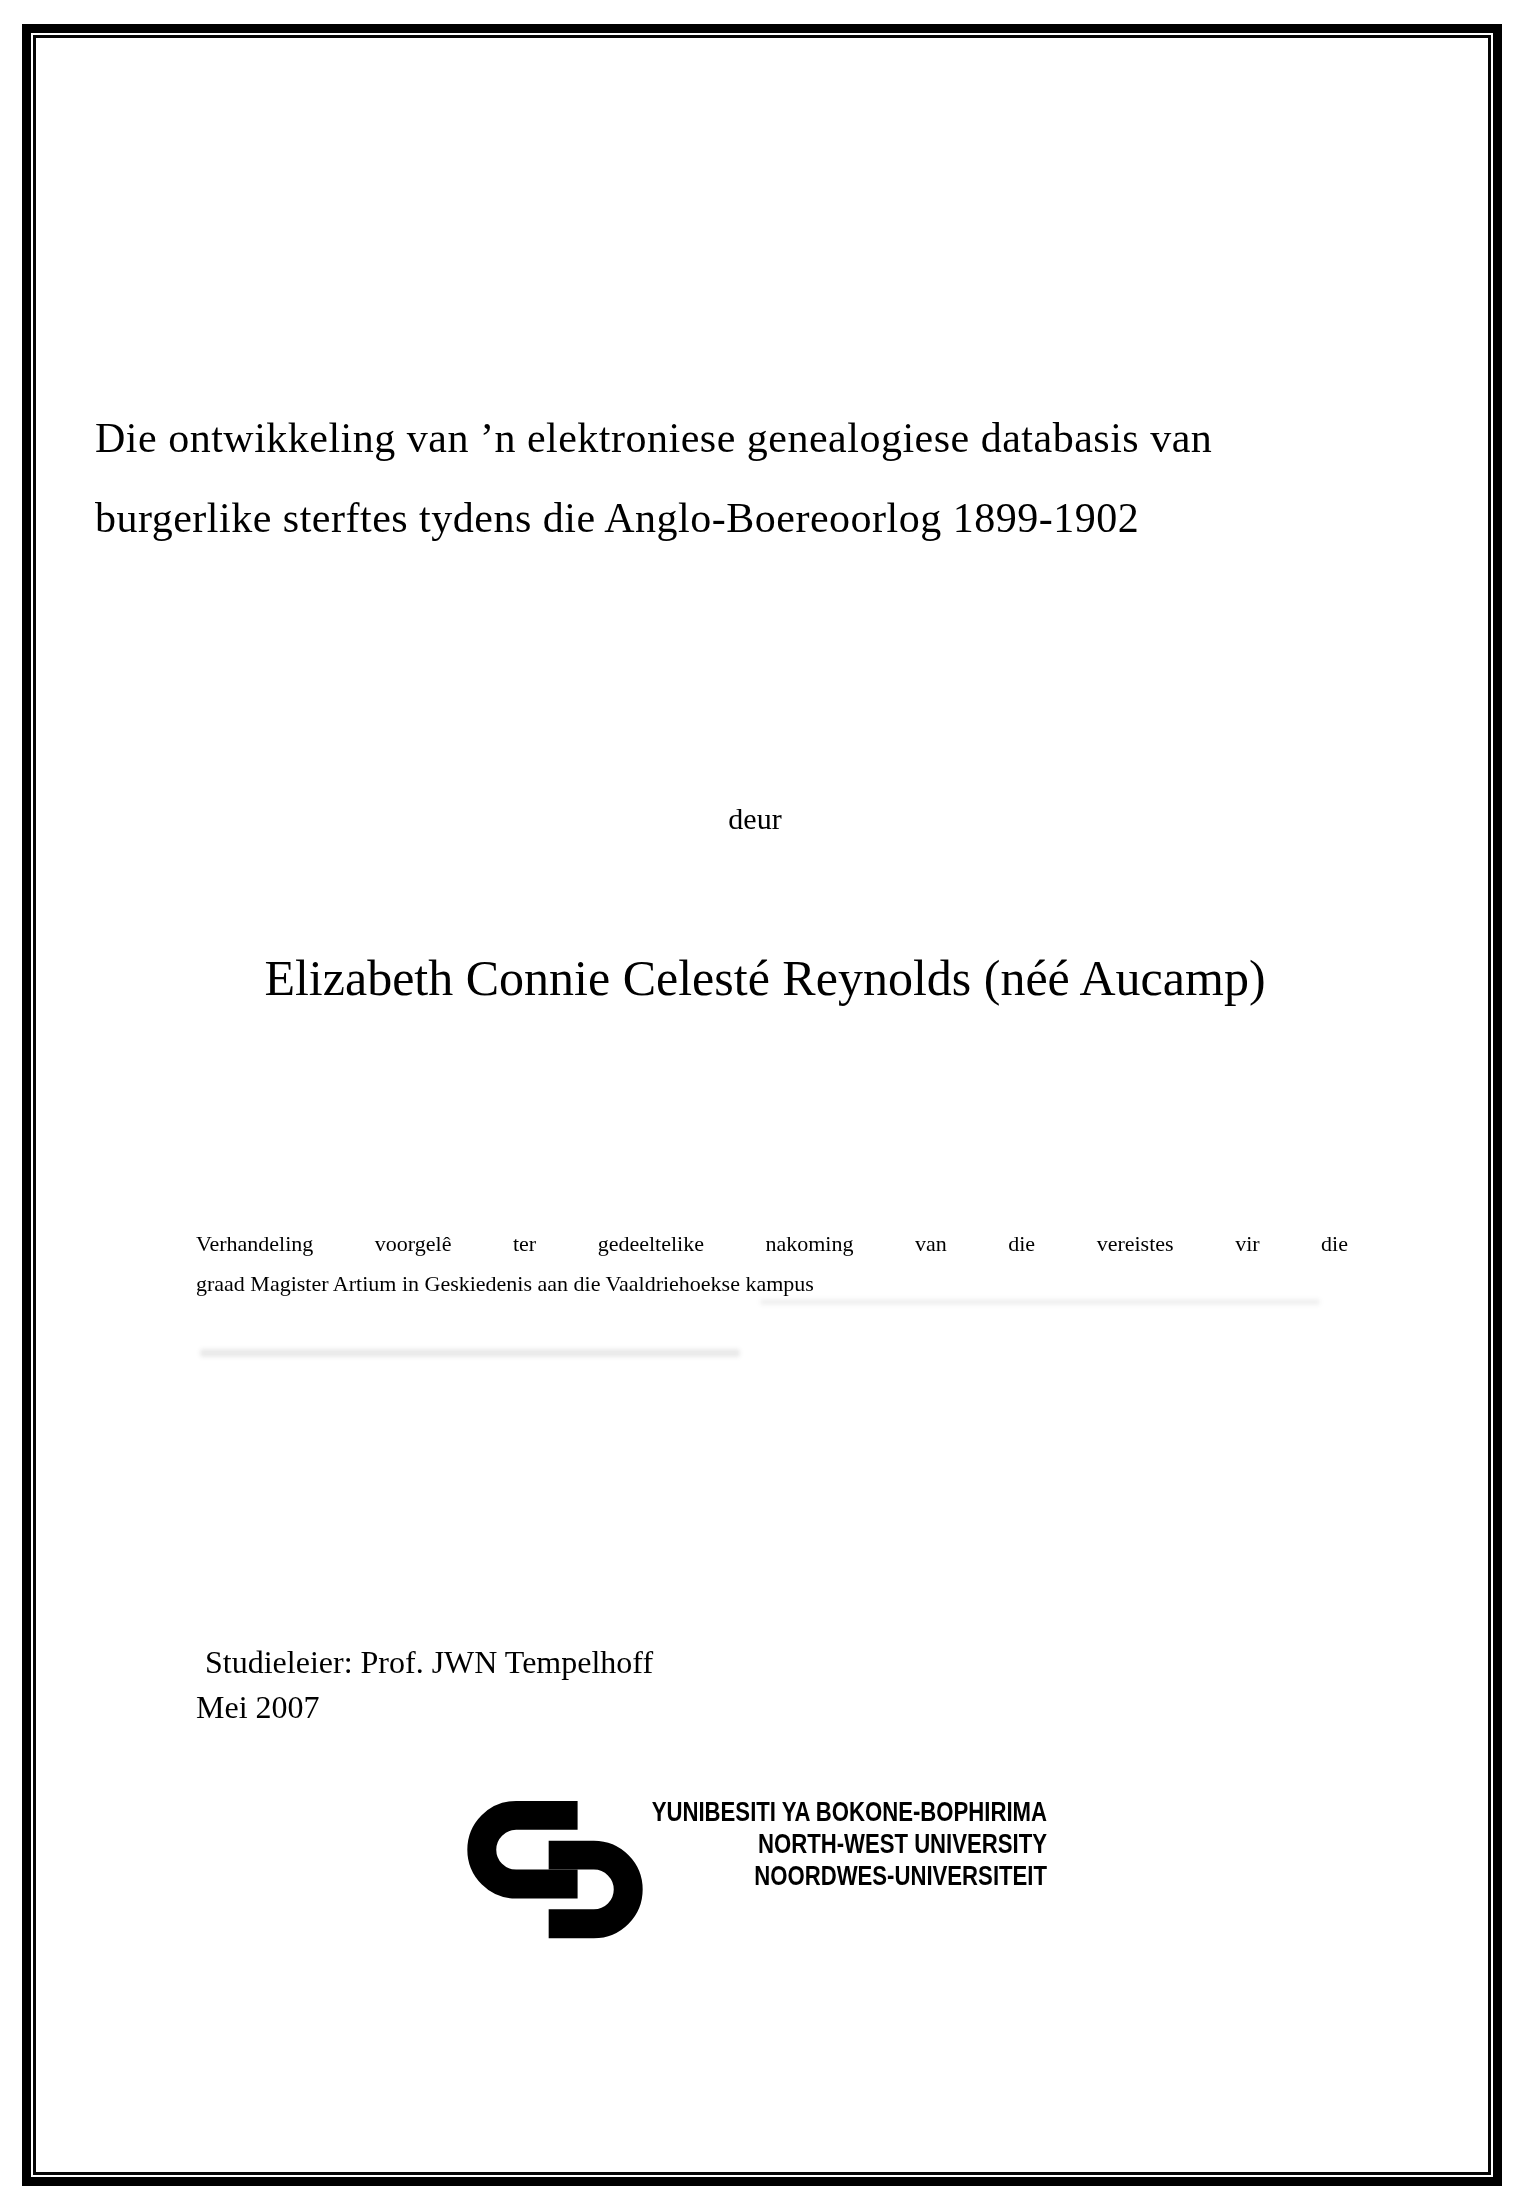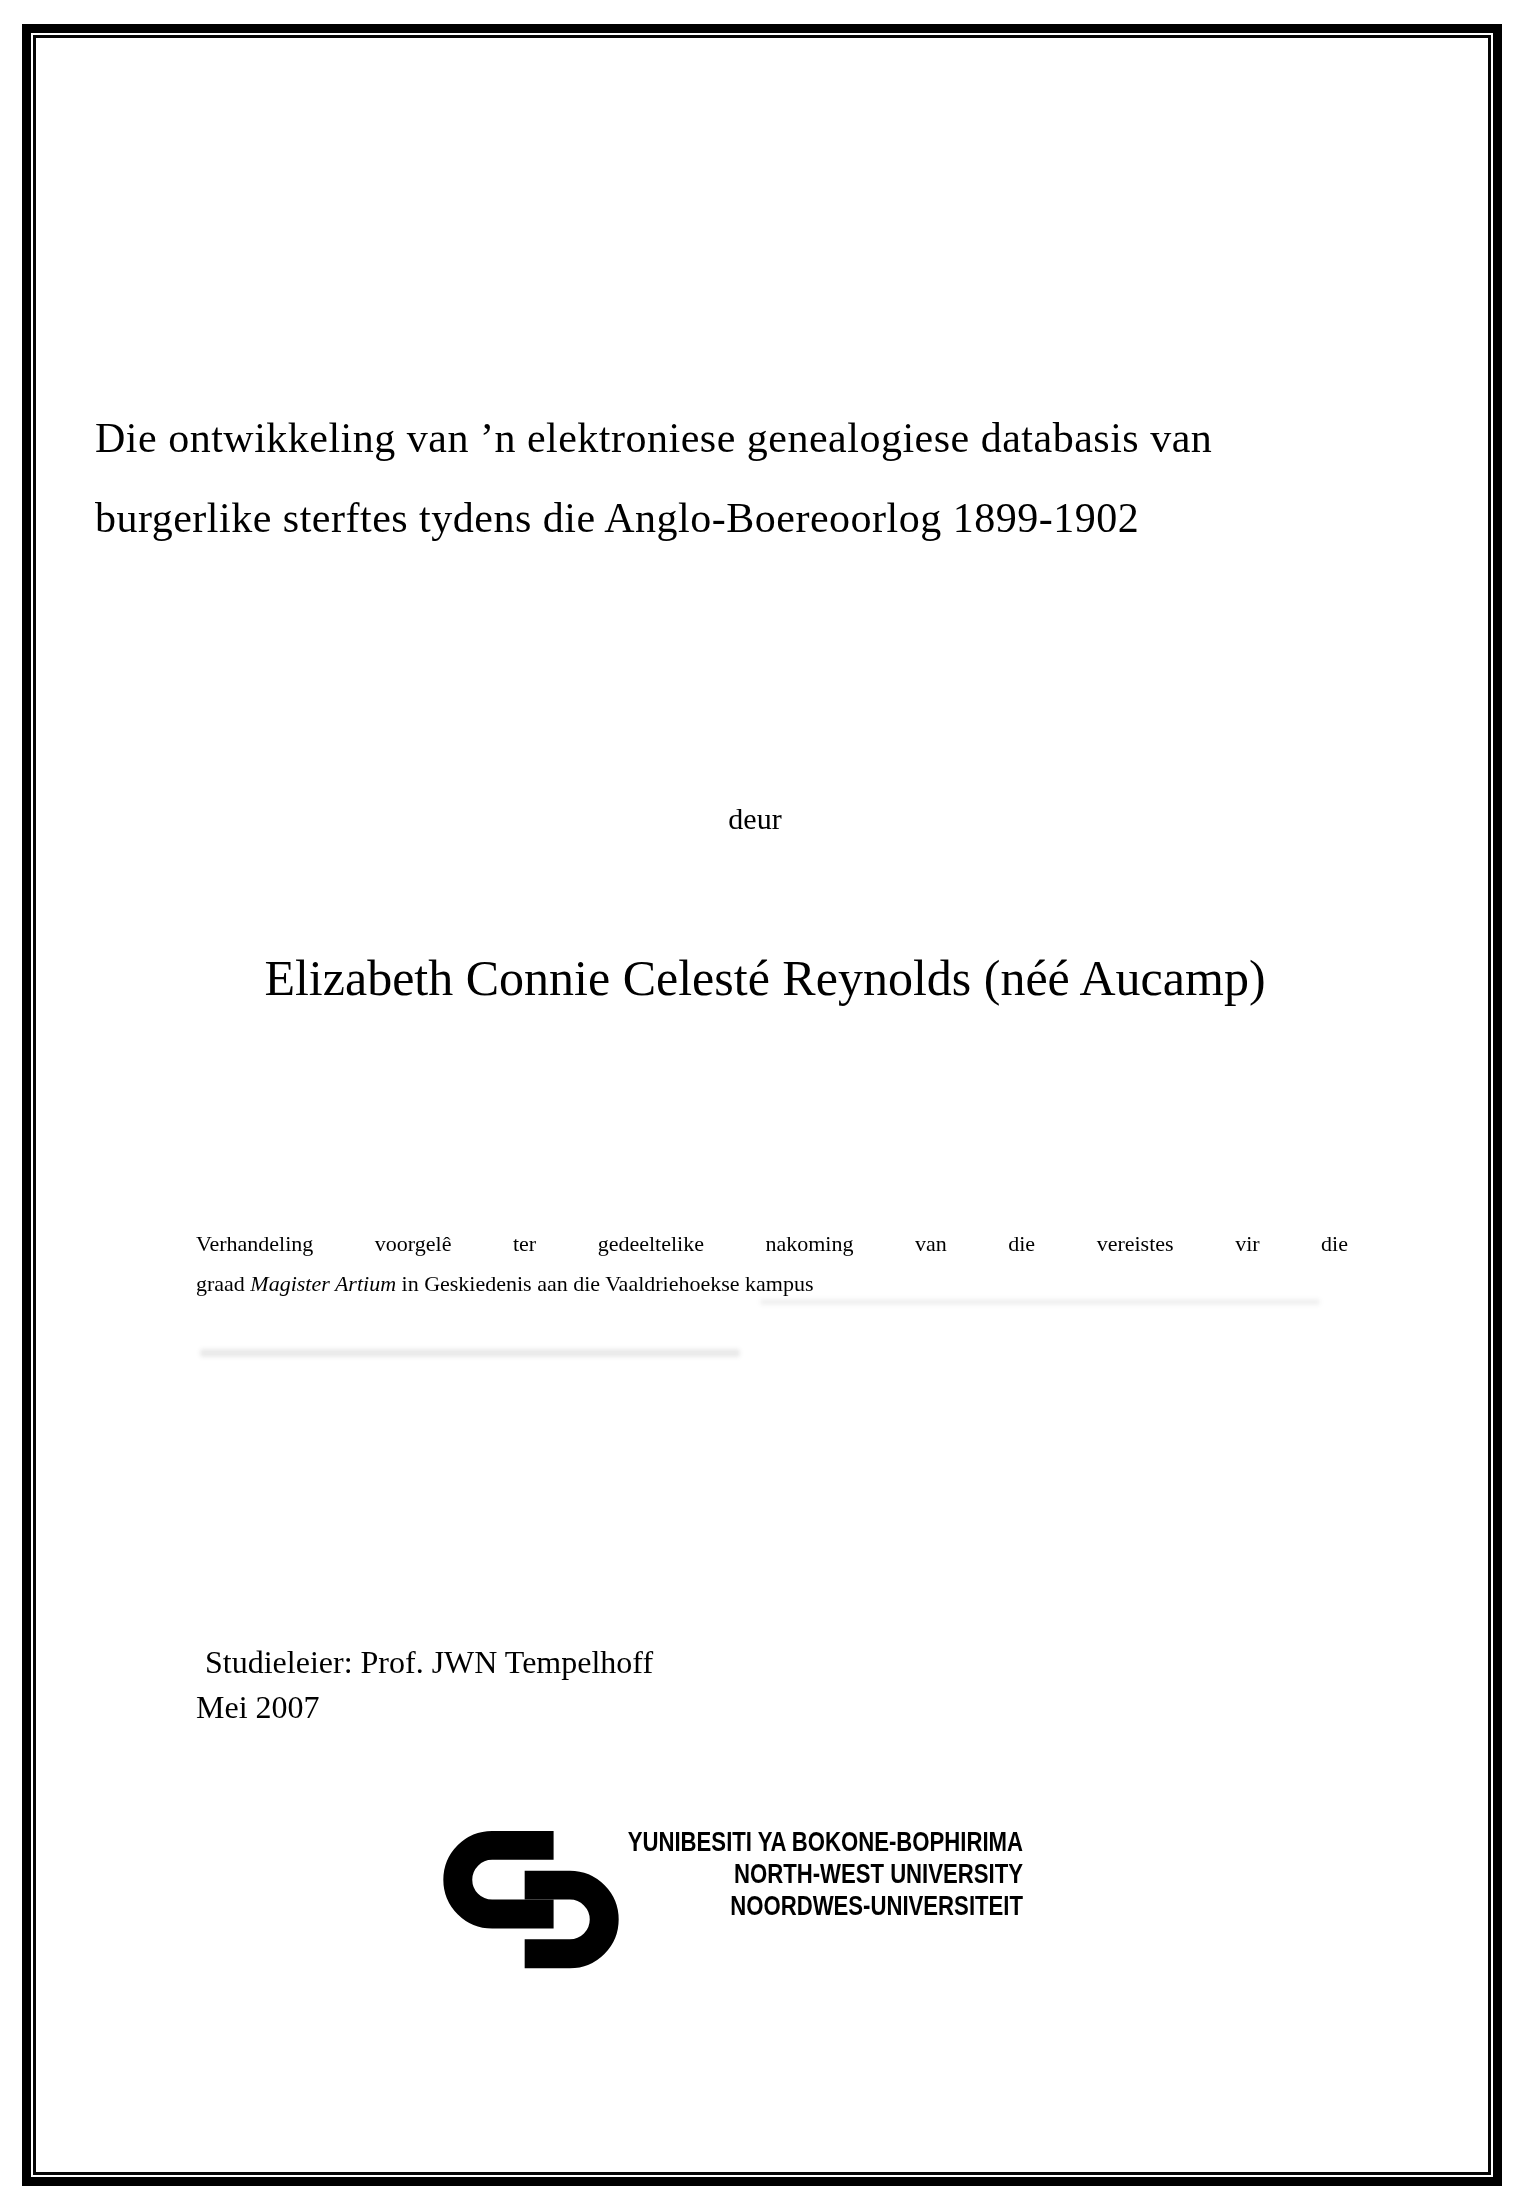--- a/index.html
+++ b/index.html
@@ -68,45 +68,43 @@
     width: 1152px;
     top: 1224px;
     font-size: 22px;
     line-height: 40px;
   }
   .description .just {
     text-align: justify;
     text-align-last: justify;
   }
   .description .em {
-    font-style: italic;
     text-align: right;
   }
   .supervisor {
     position: absolute;
     left: 205px;
     top: 1640px;
     font-size: 32px;
     line-height: 45px;
   }
   .dateline {
     position: absolute;
     left: 196px;
     top: 1685px;
     font-size: 32px;
     line-height: 45px;
   }
   
   .logo {
     position: absolute;
-    left: 436px;
+    left: 460px;
     top: 1796px;
     width: 590px;
     height: 150px;
-    margin-top: 30px;
   }
   .logo-mark {
     position: absolute;
     left: 0;
     top: 4px;
     width: 190px;
     height: 141px;
   }
   .logo-text {
     position: absolute;

